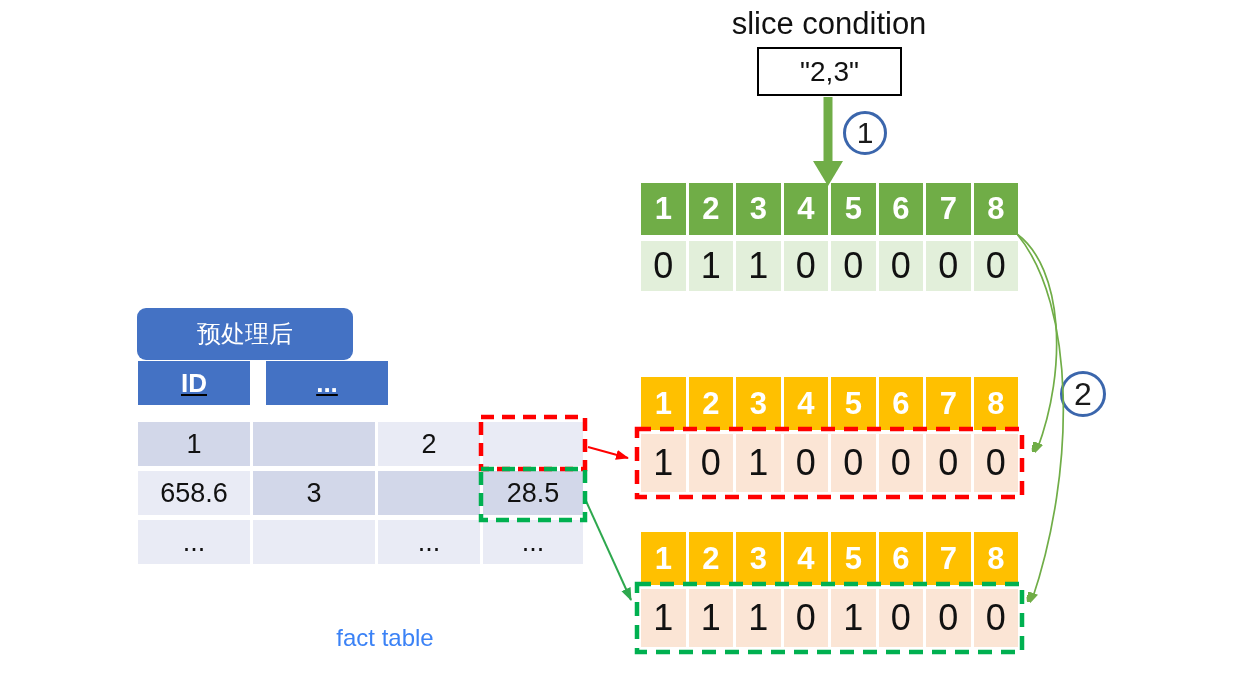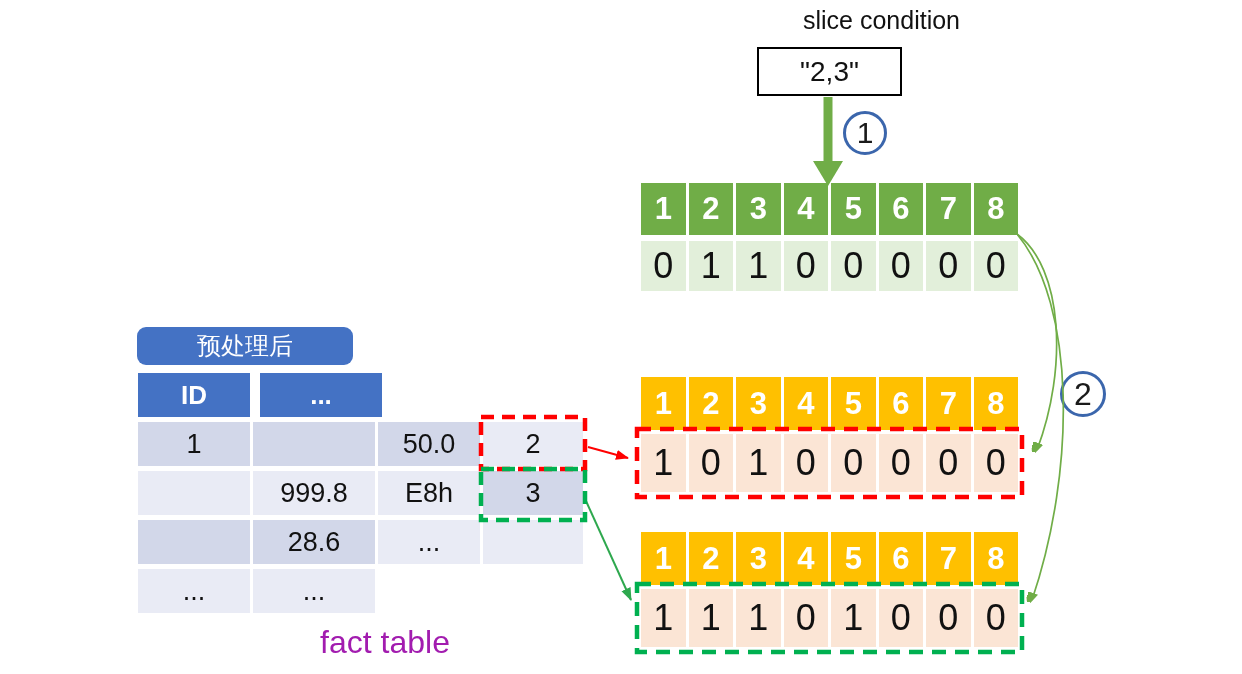--- a/index.html
+++ b/index.html
@@ -1,22 +1,22 @@
 <!DOCTYPE html>
 <html><head>
 <meta charset="utf-8">
 <style>
   * { margin:0; padding:0; box-sizing:border-box; }
   html,body { background:#ffffff; font-family:"Liberation Sans", sans-serif; }
   .canvas { position:relative; width:1242px; height:674px; background:#ffffff; overflow:hidden; }
   .abs { position:absolute; }
 
   
-  .slice-label { left:698px; top:6px; width:262px; text-align:right;
-                 font-size:25px; color:#111; }
+  .slice-label { left:698px; top:6px; width:262px; text-align:center;
+                 font-size:31px; color:#111; }
   .cond-box { left:757px; top:47px; width:145px; height:49px;
               border:2px solid #000; background:#fff;
               display:flex; align-items:center; justify-content:center;
               font-size:28px; color:#111; }
 
   
   .step-circle { border:3px solid #3b66ac; border-radius:50%; background:#fff;
                  display:flex; align-items:center; justify-content:center;
                  font-size:30px; color:#1a1a1a; }
   .step-1 { left:843px; top:111px; width:44px; height:44px; }
@@ -24,35 +24,35 @@
 
   
   .bitgrid { display:grid; grid-template-columns:repeat(8, 44.5px); gap:3px; }
   .bitgrid > div { display:flex; align-items:center; justify-content:center; }
   .g-head > div { height:52px; background:#70AD47; color:#fff; font-weight:bold; font-size:31px; }
   .g-val  > div { height:50px; background:#E2EFDA; color:#111; font-size:36px; }
   .o-head > div { height:53px; background:#FFC000; color:#fff; font-weight:bold; font-size:31px; }
   .o-val  > div { height:58px; background:#FBE5D5; color:#111; font-size:36px; }
 
   
-  .tbl-tag { left:137px; top:327px; width:216px; height:38px; background:#4472C4;
+  .tbl-tag { left:137px; top:308px; width:216px; height:52px; background:#4472C4;
              border-radius:9px; color:#fff; font-size:24px;
              display:flex; align-items:center; justify-content:center; }
-  .ftable-head { left:138px; top:373px; display:grid;
-                 grid-template-columns:112px 122px 102px 100px; gap:10px; }
+  .ftable-head { left:138px; top:361px; display:grid;
+                 grid-template-columns:112px 122px 102px 100px; gap:16px;text-decoration:underline; }
   .ftable-head > div { height:44px; background:#4472C4; color:#fff; font-weight:bold;
                        font-size:26px; display:flex; align-items:center; justify-content:center; }
   .ftable-body { left:138px; top:422px; display:grid;
                  grid-template-columns:112px 122px 102px 100px; gap:5px 3px; }
   .ftable-body > div { height:44px; font-size:27px; color:#111;
                        display:flex; align-items:center; justify-content:center; }
   .ftable-body > div.dark  { background:#D2D7E9; }
   .ftable-body > div.light { background:#E9EBF5; }
   .tbl-caption { left:240px; top:624px; width:290px; text-align:center;
-                 font-size:32px; color:#a21caf; }
+                 font-size:24px; color:#3b82f6; }
 
   svg.overlay { position:absolute; left:0; top:0; pointer-events:none; }
 </style>
 </head>
 <body>
 
 <div class="canvas">
 
   <div class="abs slice-label">slice condition</div>
   <div class="abs cond-box">
@@ -132,28 +132,26 @@
   <div class="abs tbl-tag">
     <span>预处理后</span>
   </div>
   <div class="abs ftable-head">
       <div>ID</div>
       <div>...</div>
     </div>
   <div class="abs ftable-body">
       <div class="dark">1</div>
       <div class="dark"></div>
-      <div class="dark">50.0</div>
       <div class="light">2</div>
       <div class="light"></div>
-      <div class="light">999.8</div>
-      <div class="light">E8h</div>
+      <div class="light">658.6</div>
       <div class="dark">3</div>
       <div class="dark"></div>
-      <div class="dark">28.6</div>
+      <div class="dark">28.5</div>
       <div class="light">...</div>
       <div class="light"></div>
       <div class="light">...</div>
       <div class="light">...</div>
     </div>
   <div class="abs tbl-caption">fact table</div>
 
   <svg class="overlay" width="1242" height="674" viewBox="0 0 1242 674">
     <defs>
       <marker id="m-green-big" markerWidth="10" markerHeight="10" refX="7" refY="4" orient="auto" markerUnits="userSpaceOnUse">

